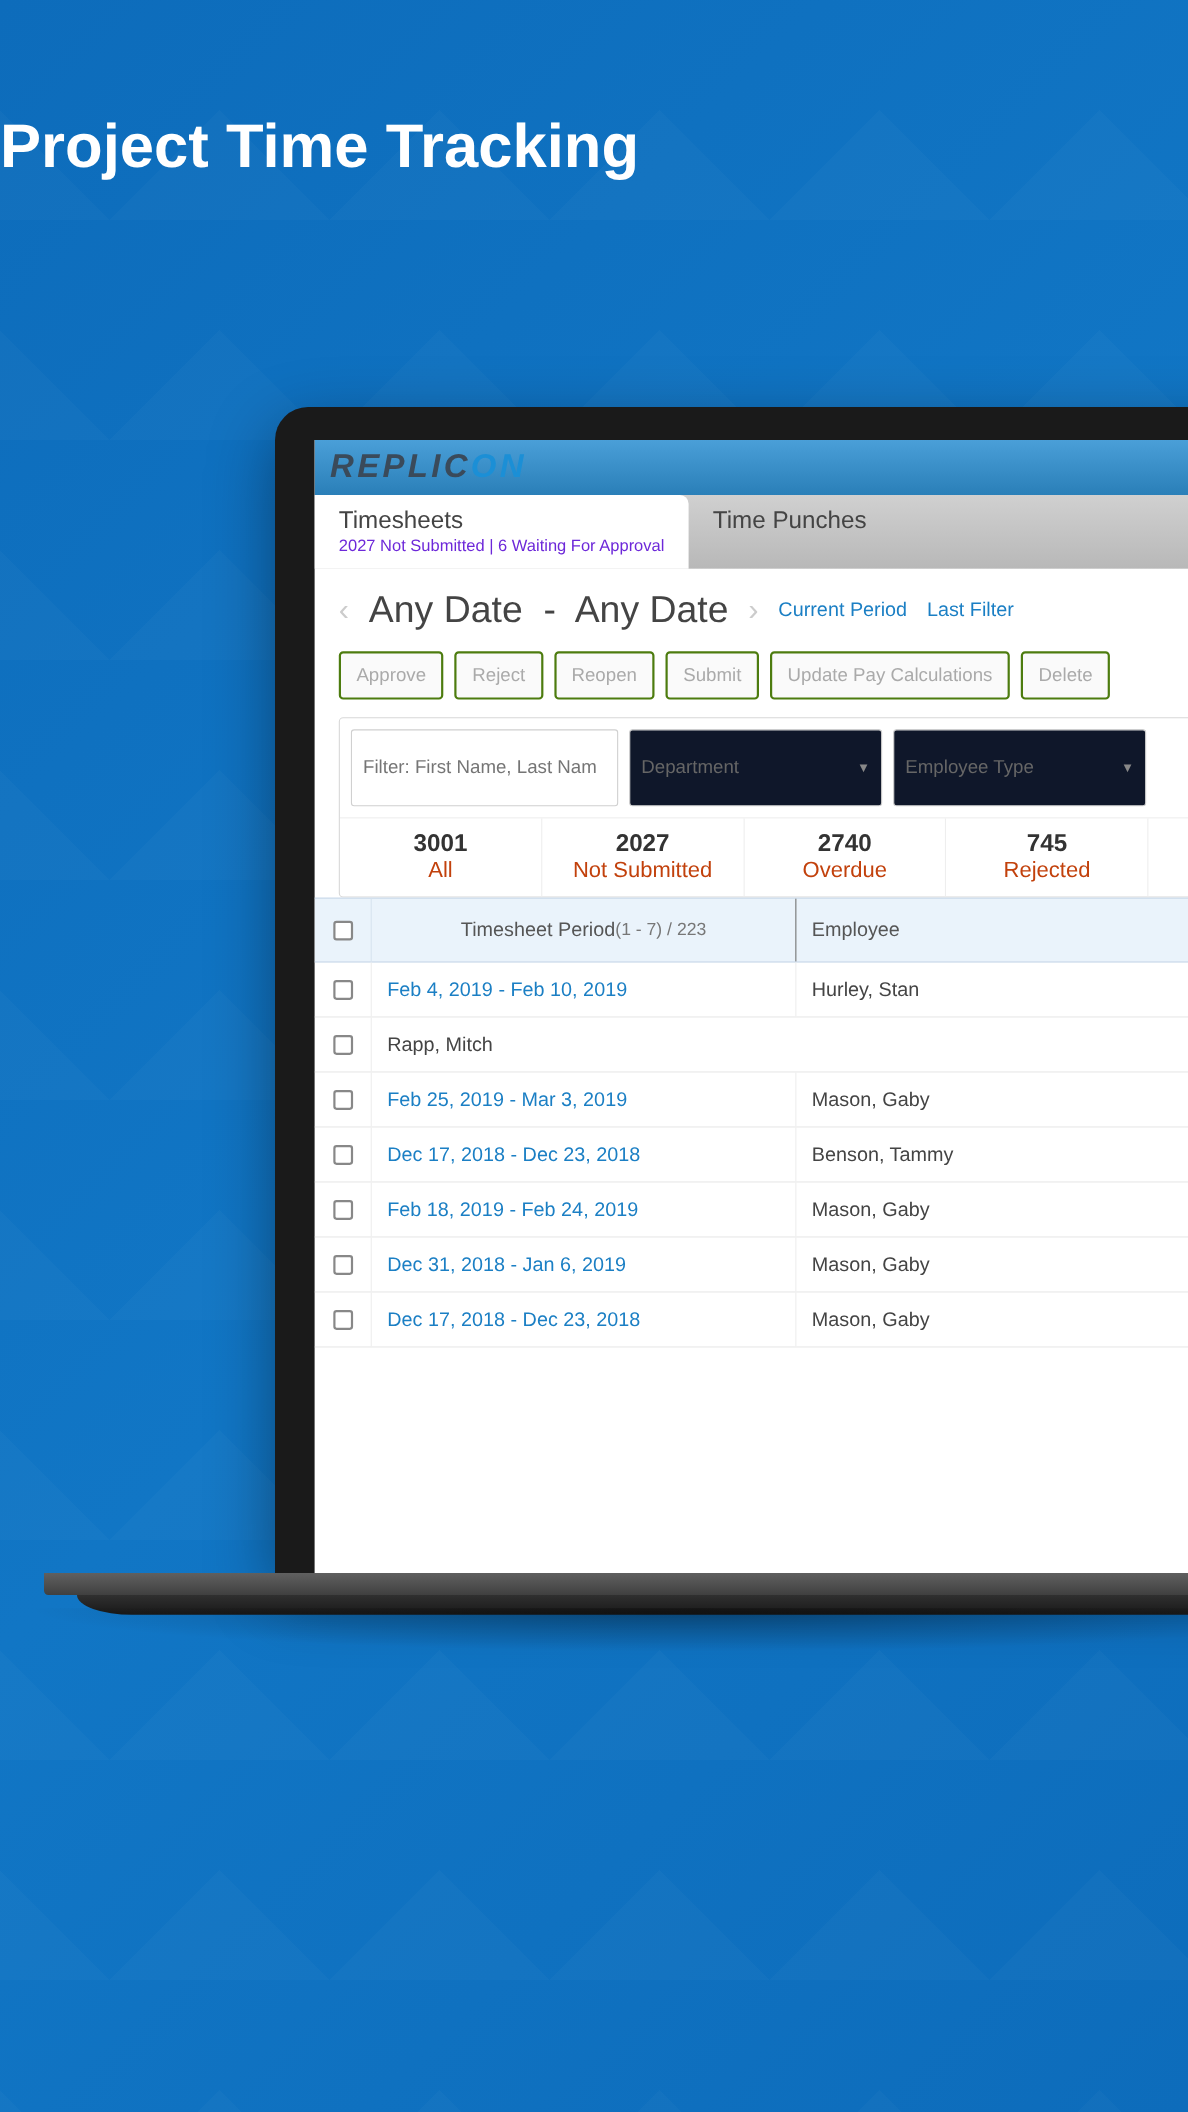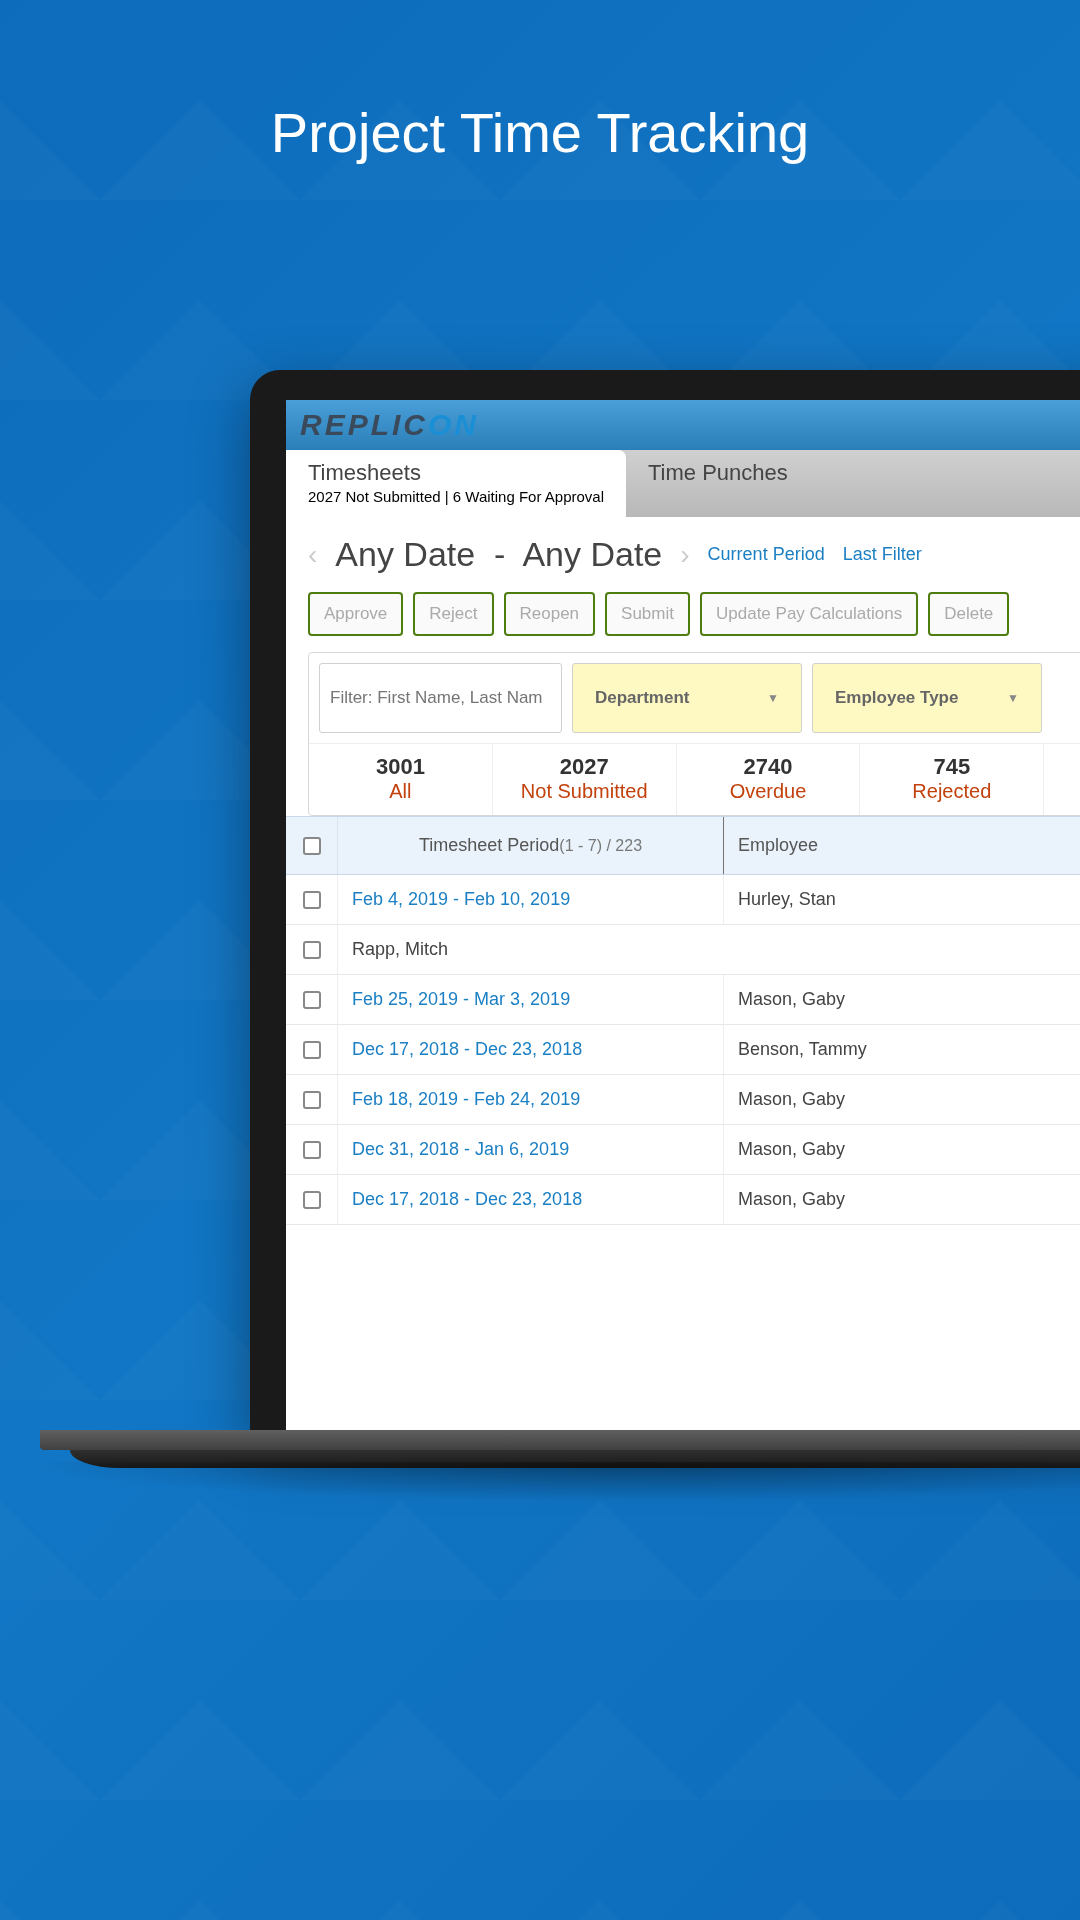--- a/index.html
+++ b/index.html
@@ -23,24 +23,23 @@
   background-image:
     linear-gradient(45deg, rgba(255,255,255,0.02) 25%, transparent 25%),
     linear-gradient(-45deg, rgba(255,255,255,0.02) 25%, transparent 25%);
   background-size: 200px 200px;
 }
 .hero-title {
   position: absolute;
   top: 100px;
   left: 0;
   right: 0;
-  text-align: center;
   color: #ffffff;
   font-size: 56px;
-  font-weight: 400;
+  font-weight: 700;
 }
 .laptop {
   position: absolute;
   top: 370px;
   left: 250px;
   width: 1000px;
 }
 .laptop-screen-frame {
   background: #1a1a1a;
   border-radius: 30px 0 0 0;
@@ -79,21 +78,21 @@
   font-size: 22px;
   color: #444;
   cursor: pointer;
 }
 .tab.active {
   background: #fff;
   border-radius: 0 8px 0 0;
 }
 .tab-sub {
   font-size: 15px;
-  color: #000000;
+  color: #6d28d9;
   margin-top: 2px;
 }
 .date-row {
   display: flex;
   align-items: center;
   gap: 18px;
   padding: 18px 22px;
 }
 .chev {
   color: #ccc;
@@ -138,31 +137,30 @@
   border: 1px solid #d0d0d0;
   padding: 24px 10px;
   font-size: 17px;
   color: #aaa;
   border-radius: 3px;
   flex: 0 0 240px;
   background: #fff;
 }
 .filter-select {
   border: 1px solid #d0d0d0;
-  padding: 8px 22px;
+  padding: 8px 10px;
   font-size: 17px;
   color: #666;
   border-radius: 3px;
   flex: 0 0 230px;
-  background: #fef9c3;
+  background: #0f172a;
   display: flex;
   justify-content: space-between;
   align-items: center;
   cursor: pointer;
-  font-weight: bold;
 }
 .caret-down {
   font-size: 12px;
   color: #888;
 }
 .stats-row {
   display: flex;
   border-top: 1px solid #eee;
 }
 .stat {

